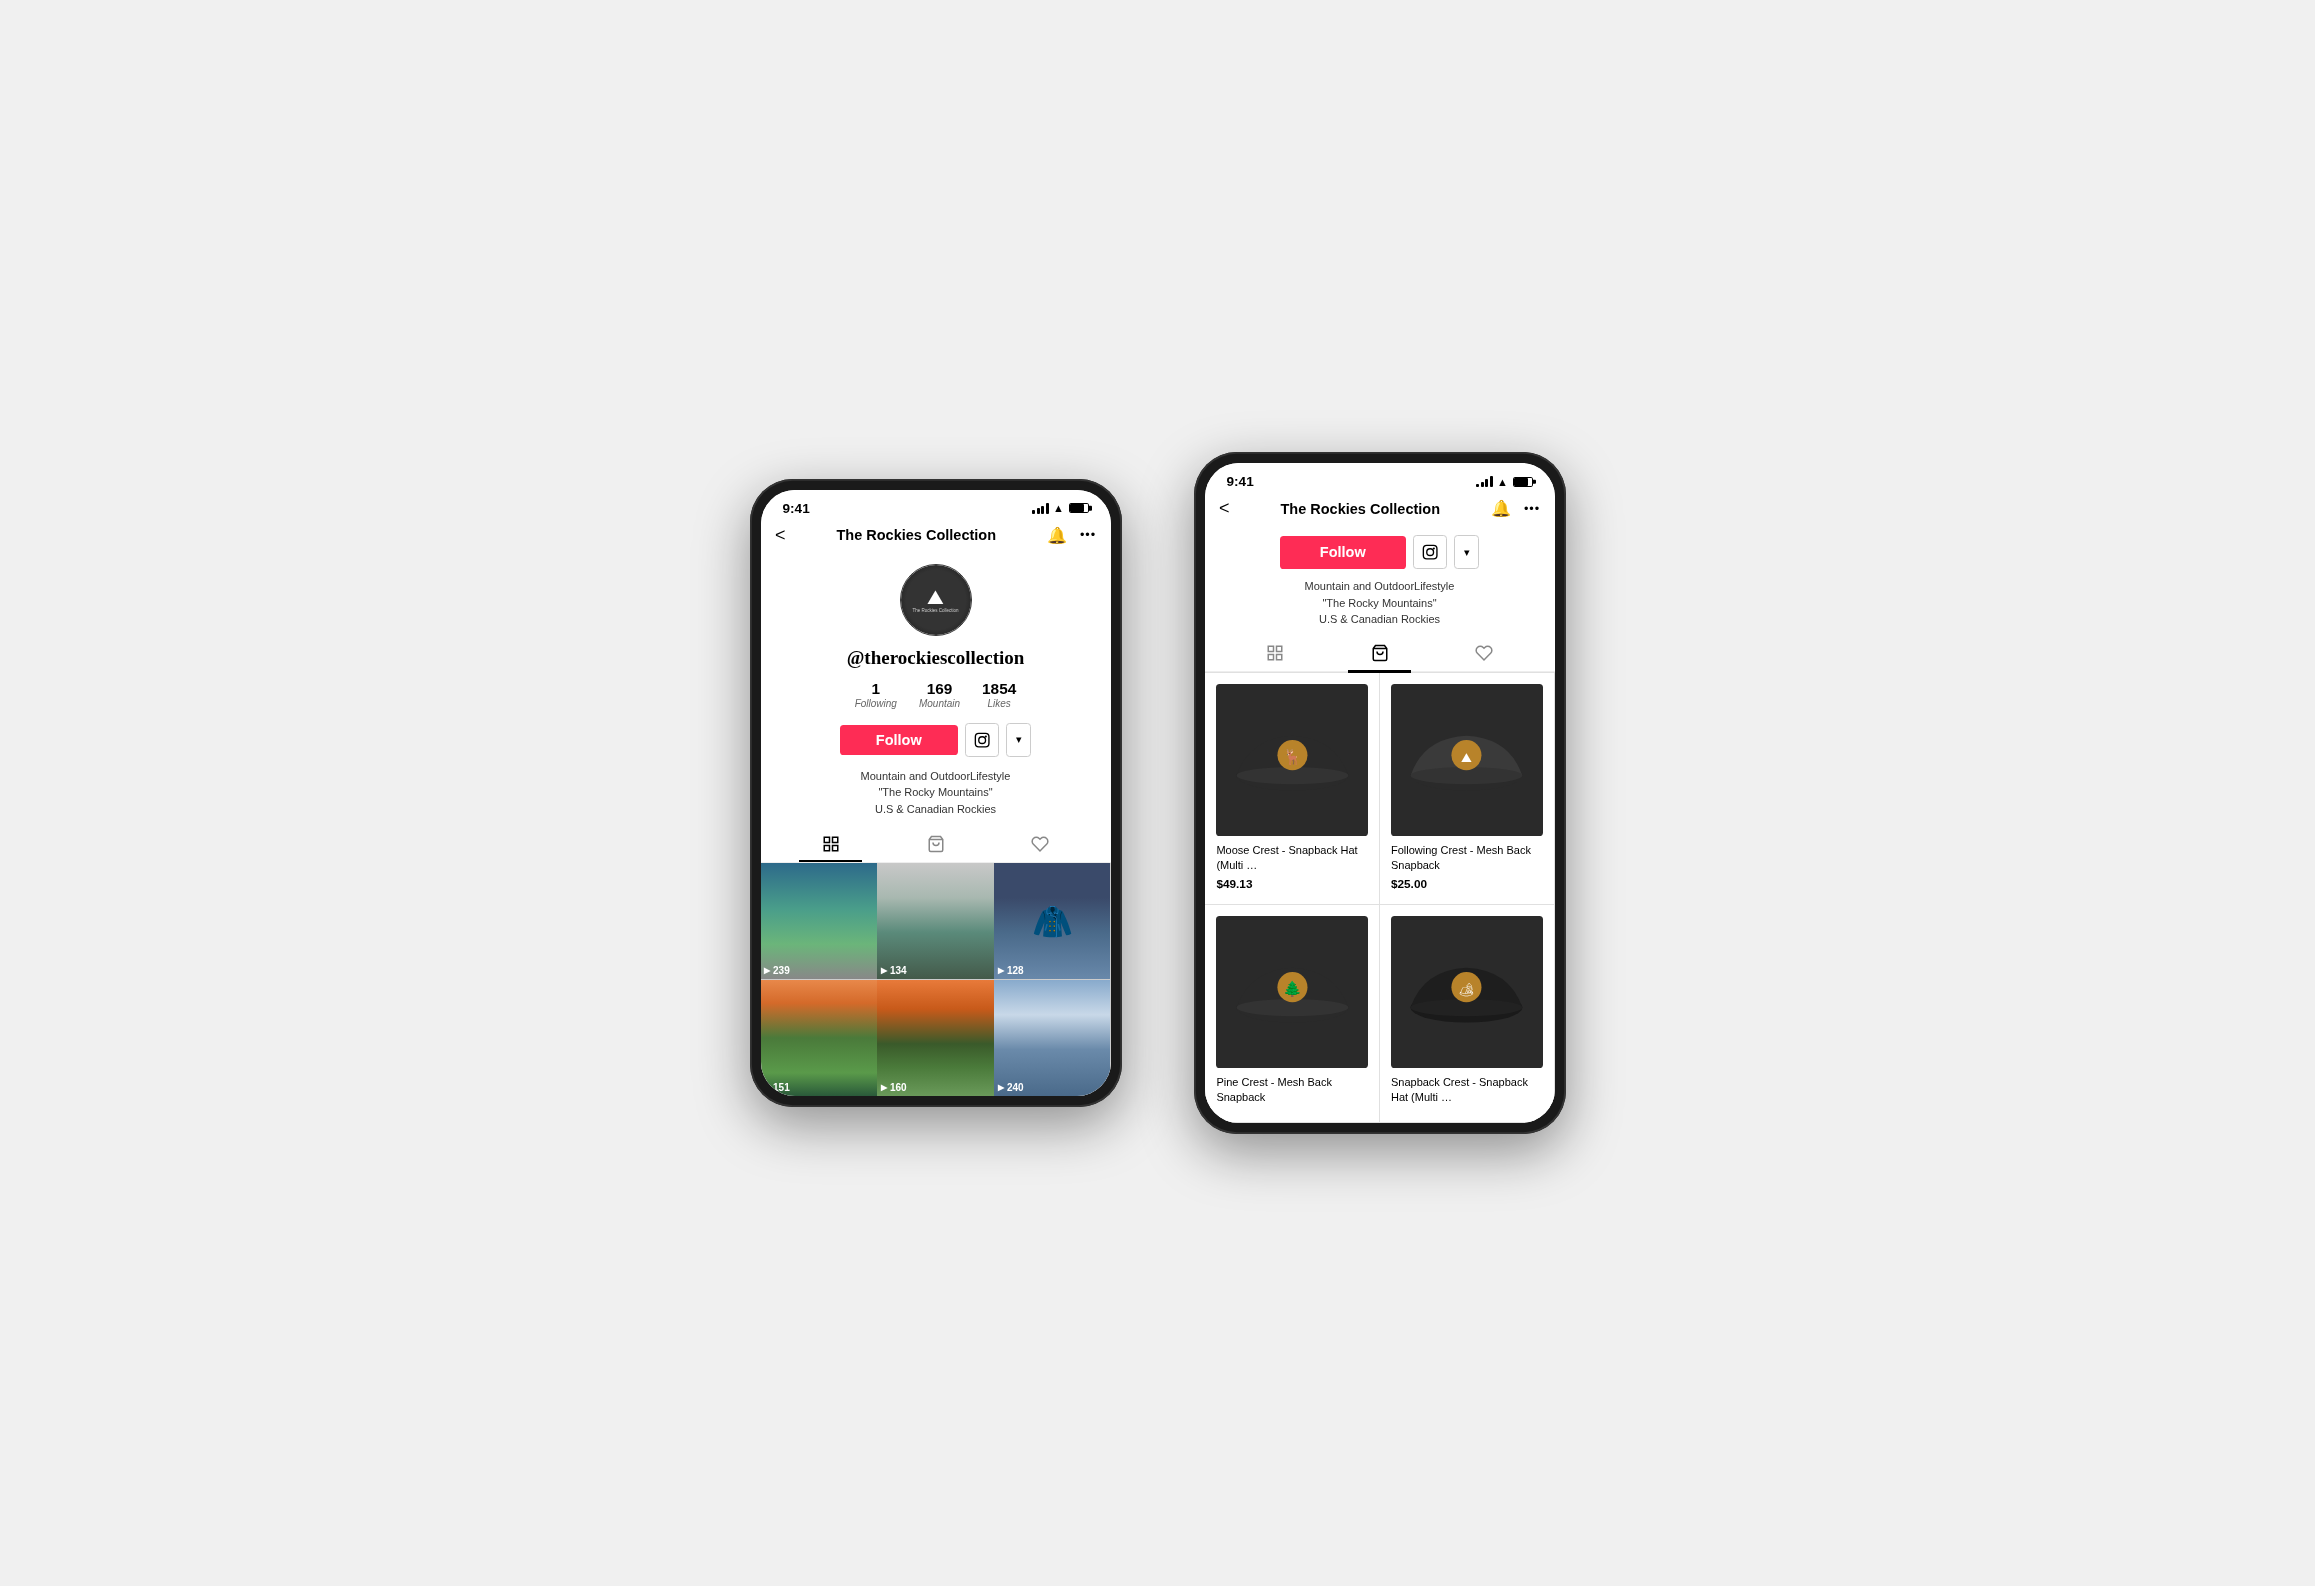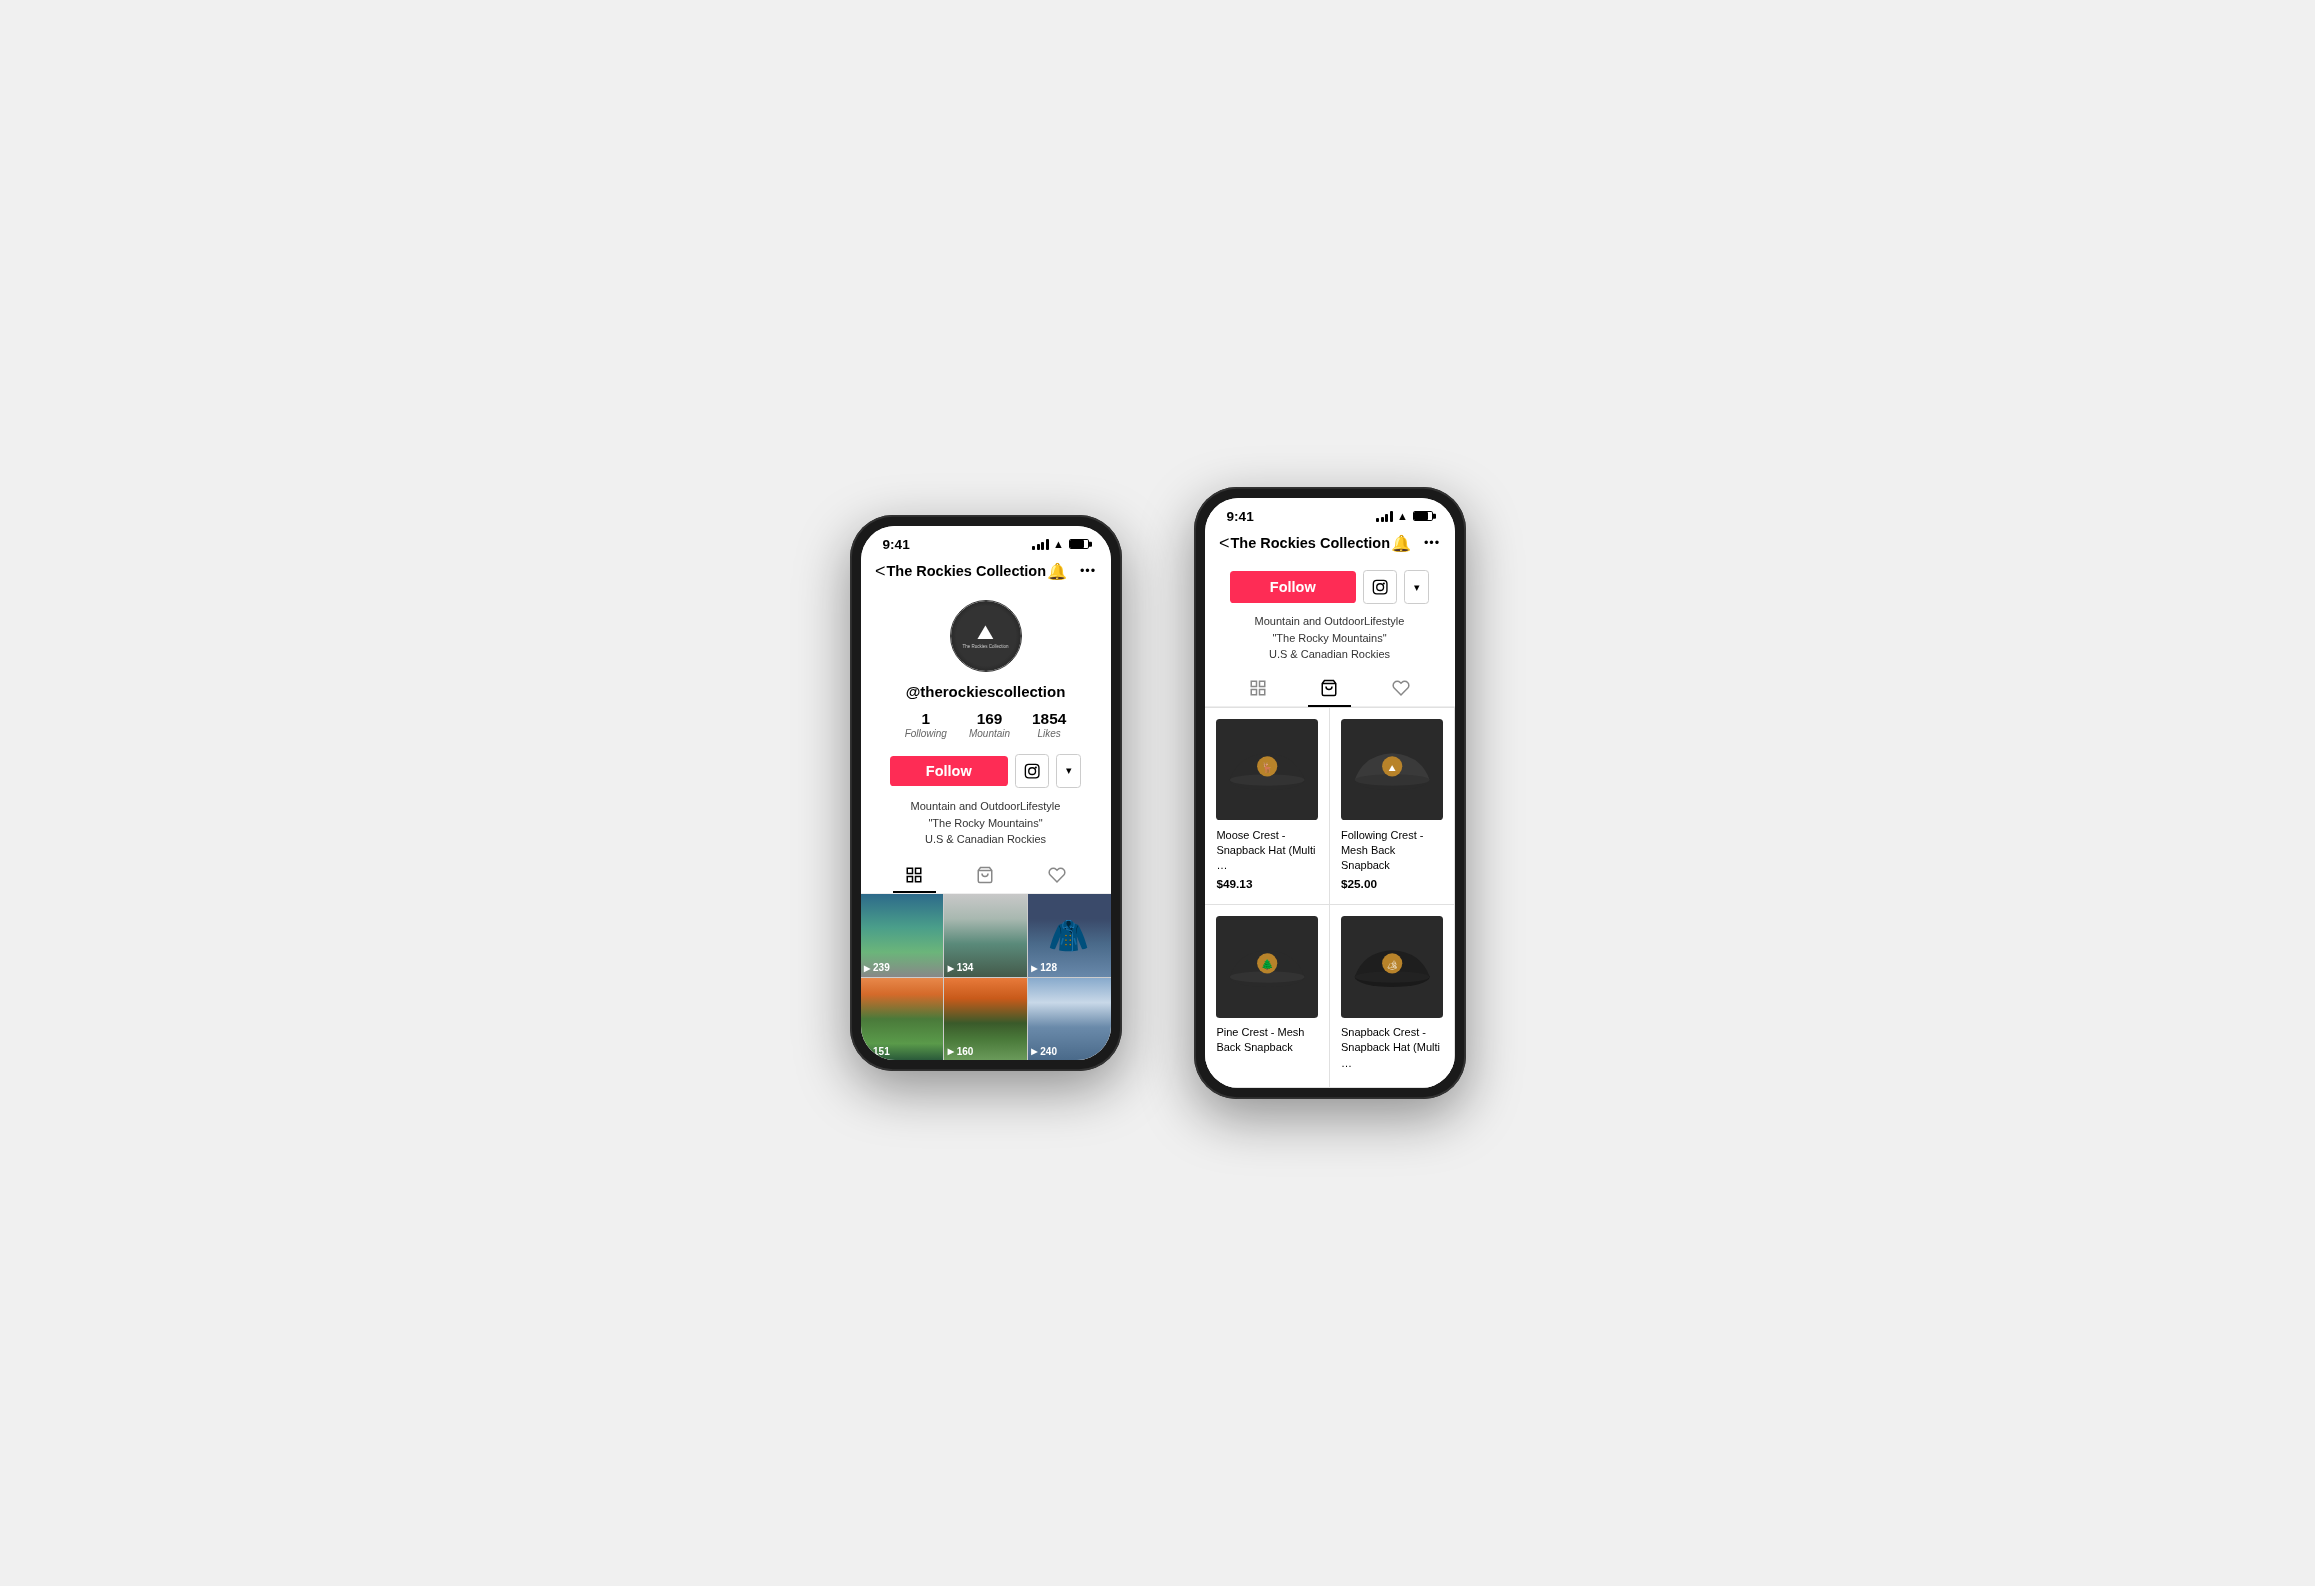--- a/index.html
+++ b/index.html
@@ -14,21 +14,21 @@
     }
     .scene {
       display: flex;
       gap: 72px;
       align-items: center;
       justify-content: center;
     }
 
     
     .phone {
-      width: 272px;
+      width: 372px;
       background: #1a1a1a;
       border-radius: 43px;
       padding: 11px;
       box-shadow: 0 18px 54px rgba(0,0,0,0.4), inset 0 0 0 1.8px #333;
       position: relative;
     }
     .phone-screen {
       background: #fff;
       border-radius: 34px;
       overflow: hidden;
@@ -120,24 +120,25 @@
       line-height: 1;
     }
     .avatar-text {
       font-size: 4.5px;
       color: #ccc;
       text-align: center;
       margin-top: 1.8px;
     }
     .username {
       text-align: center;
-      font-size: 15px;
+      font-size: 19px;
       font-weight: 600;
       color: #000;
       padding: 3.6px 0;
+      font-family: Liberation Serif, serif;
     }
     .stats-row {
       display: flex;
       justify-content: center;
       gap: 22px;
       padding: 7.2px 0;
     }
     .stat-item { text-align: center; }
     .stat-num { font-size: 15.4px; font-weight: 700; color: #000; }
     .stat-label { font-size: 10px; color: #666; font-style: italic; }

